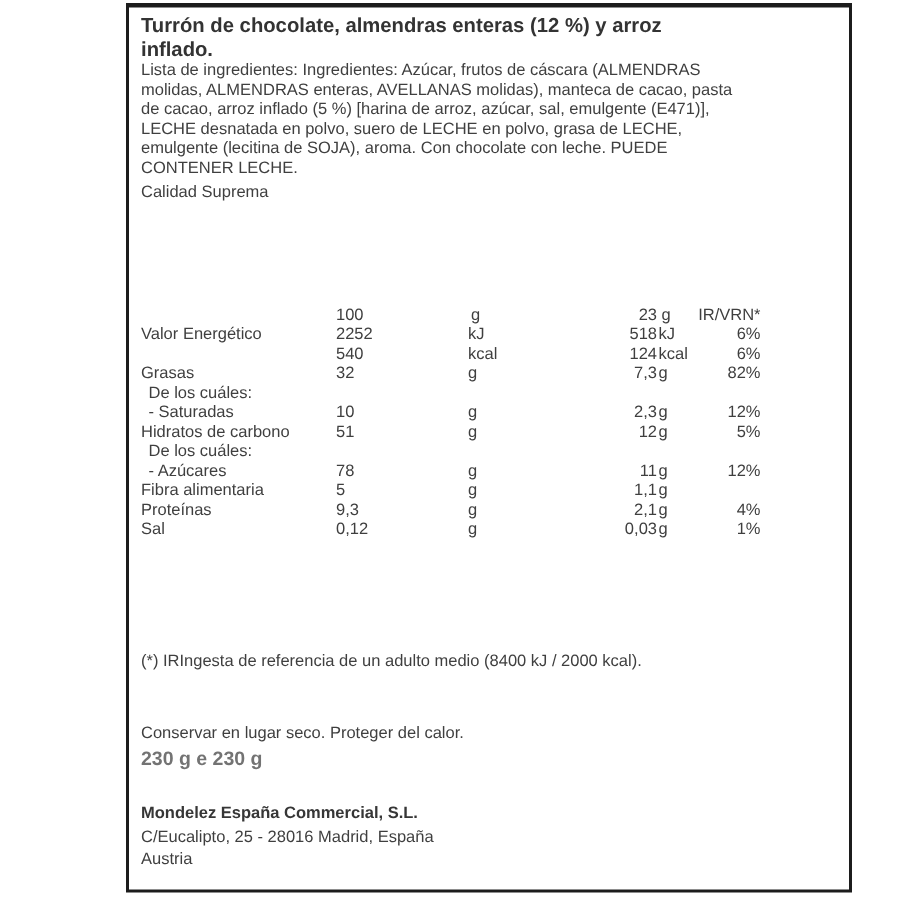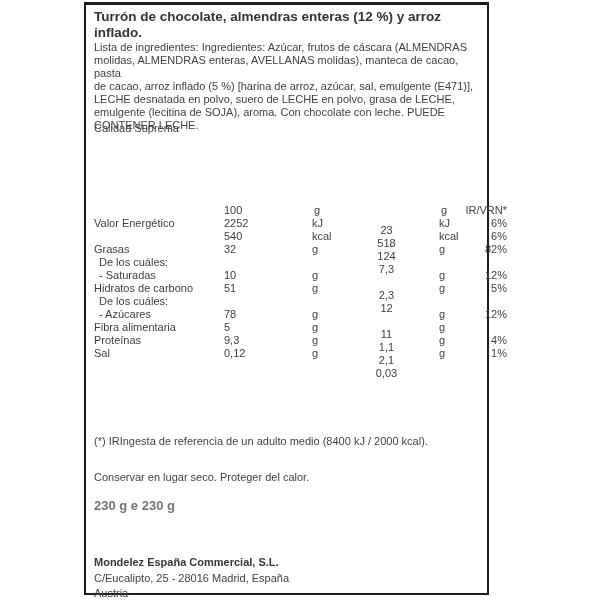--- a/index.html
+++ b/index.html
@@ -8,21 +8,21 @@
     width: 600px;
     height: 600px;
     background: #ffffff;
     font-family: "Liberation Sans", sans-serif;
     color: #3f3f3f;
   }
   .label-sheet {
     position: absolute;
     left: 84px;
     top: 2px;
-    width: 405px;
+    width: 484px;
     height: 593px;
     box-sizing: border-box;
     border: 2px solid #1c1c1c;
     border-top-width: 3px;
     background: #ffffff;
   }
   .blk { position: absolute; left: 8px; right: 8px; }
 
   .product-title {
     top: 4px;
@@ -50,30 +50,30 @@
     display: grid;
     grid-template-columns: 130px 87px 24px 103px 24px 45px;
     height: 13px;
     line-height: 13px;
     white-space: nowrap;
   }
   .nrow .lbl  { grid-column: 1; overflow: visible; }
   .nrow .lbl.indent { padding-left: 5px; }
   .nrow .n1   { grid-column: 2; }
   .nrow .u1   { grid-column: 3; text-align: left; padding-left: 1px; }
-  .nrow .n2   { grid-column: 4; text-align: center; margin-top: 20px; }
+  .nrow .n2   { grid-column: 4; text-align: right; }
   .nrow .u2   { grid-column: 5; text-align: left; padding-left: 1px; }
   .nrow .irv  { grid-column: 6; text-align: right; }
   .nrow.hdr .u1, .nrow.hdr .u2 { padding-left: 3px; }
 
   .footnote  { top: 430px; font-size: 11px; line-height: 13px; }
-  .storage   { top: 466px; font-size: 11px; line-height: 13px; }
+  .storage   { top: 478px; font-size: 11px; line-height: 13px; }
   .net-weight{ top: 494px; font-size: 13px; line-height: 14px; font-weight: bold; color: #737373; }
 
-  .manufacturer { top: 550px; font-size: 11px; line-height: 15.5px; }
+  .manufacturer { top: 530px; font-size: 11px; line-height: 15.5px; }
   .manufacturer .mname { font-weight: bold; color: #363636; }
 </style>
 </head>
 <body>
 
 <div class="label-sheet">
 
   <div class="blk product-title">
     <div>Turrón de chocolate, almendras enteras (12 %) y arroz</div>
     <div>inflado.</div>

